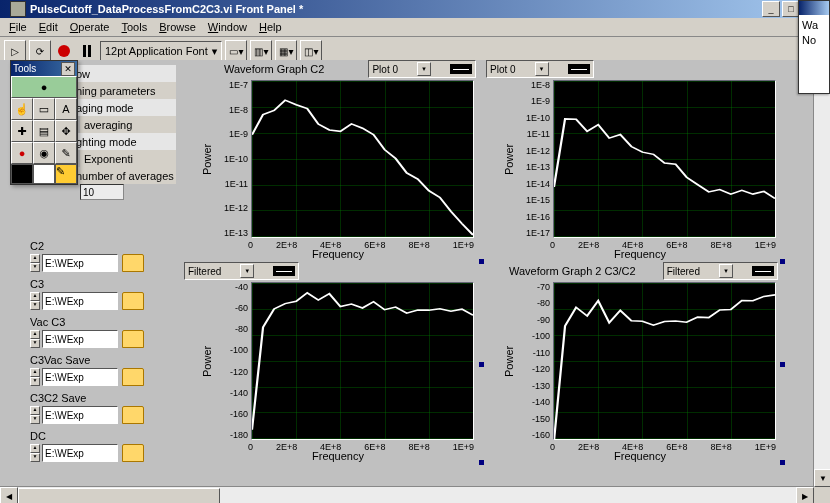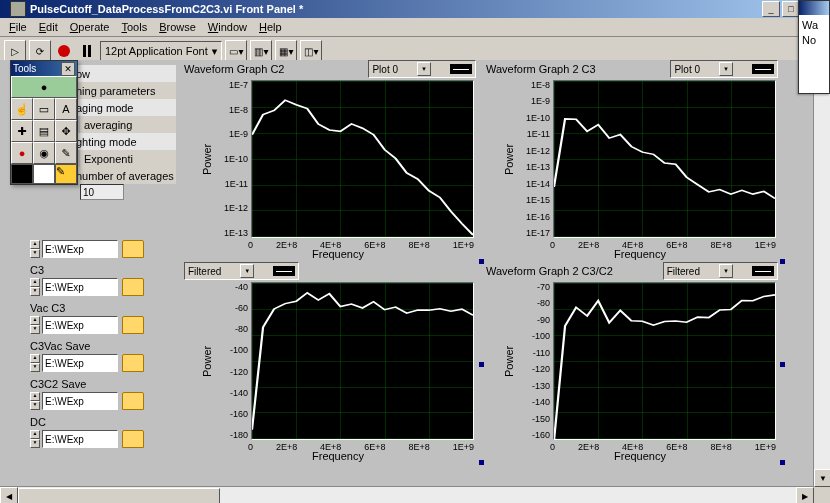--- a/index.html
+++ b/index.html
@@ -222,21 +222,21 @@
     position:relative;
   }
   .gp-header {
     height:18px;
     display:flex;
     align-items:center;
     padding: 0 4px;
     font-size:11px;
     gap:4px;
   }
-  .gp-header .gp-title { flex:1; }
+  .gp-header .gp-title { flex:1;text-align:center; }
   .gp-legend {
     display:flex; align-items:center; gap:19px;
     background:#d4d0c8;
     padding:1px 3px;
     border:1px solid; border-color:#555 #fff #fff #555;
     font-size:10px;
   }
   .gp-legend .line-sample {
     width:22px; height:10px; background:#000;
     display:flex; align-items:center; justify-content:center;
@@ -437,20 +437,21 @@
     <div class="tp-bottom">
       <div class="tp-swatch black"></div>
       <div class="tp-swatch white"></div>
       <div class="tp-swatch yellow">✎</div>
     </div>
   </div>
 
   <div class="path-section">
 
     <div class="path-group">
+      <div class="path-label">C2</div>
       <div class="path-row">
         <div class="path-spin">
             <div class="sp">▲</div>
             <div class="sp">▼</div>
           </div>
         <div class="path-input">E:\WExp</div>
         <div class="path-folder"></div>
       </div>
     </div>
     <div class="path-group">
@@ -546,21 +547,20 @@
           <span>4E+8</span>
           <span>6E+8</span>
           <span>8E+8</span>
           <span>1E+9</span>
         </div>
       <div class="xlabel">Frequency</div>
     </div>
 
     <div class="graph-panel">
       <div class="gp-header">
-        <span class="gp-title">Waveform Graph 2 C3</span>
         <div class="gp-legend">
           <span>Plot 0</span>
           <span class="gp-dropbtn">▾</span>
           <span class="line-sample"></span>
         </div>
       </div>
       <div class="plot-outer">
         <div class="ylabel">Power</div>
         <div class="yticks" id="yticks-1">
             <span>1E-8</span>

